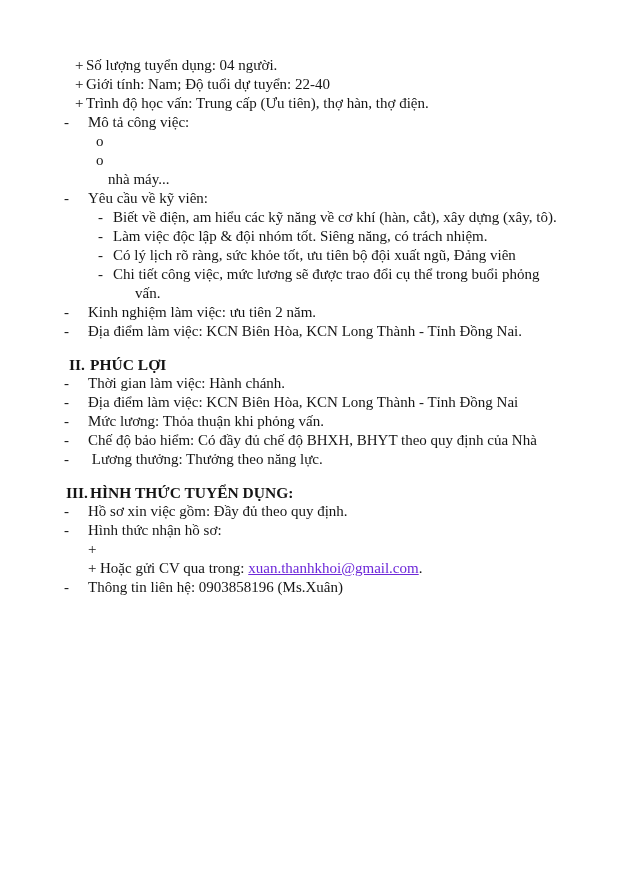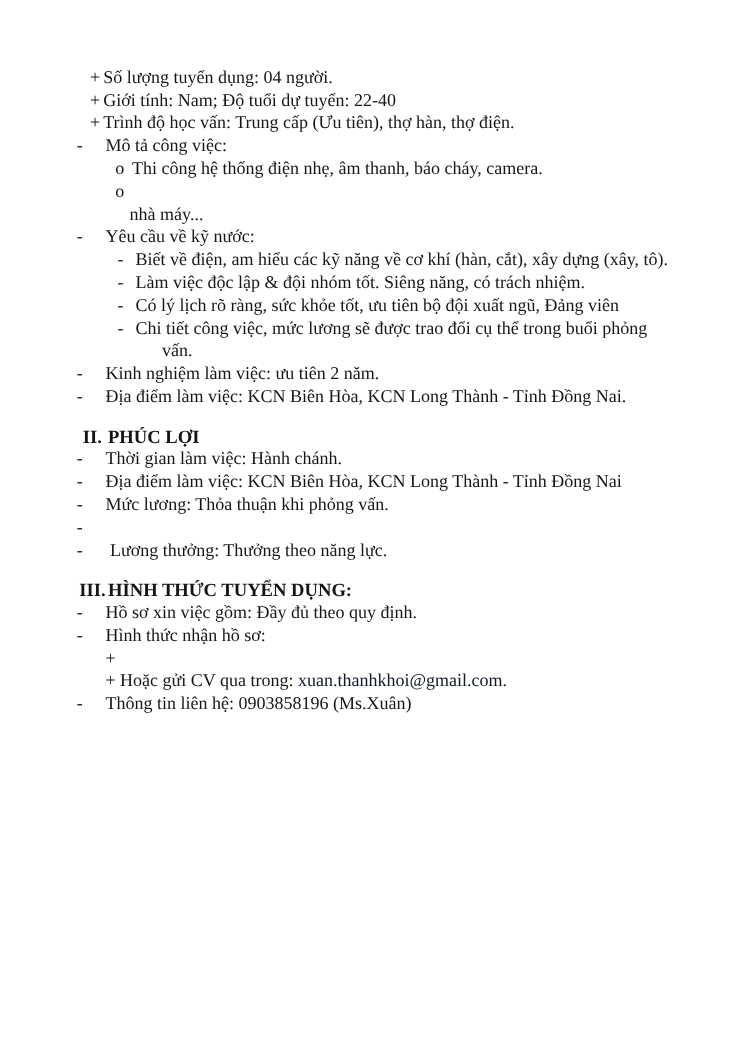--- a/index.html
+++ b/index.html
@@ -36,21 +36,22 @@
   .plus2 .m     { width: 12px; }
 
   .heading {
     margin-top: 14px;
     font-weight: bold;
     font-size: 15.5px;
   }
   .heading .num { flex: 0 0 auto; width: 26px; white-space: pre; text-align: center; }
 
   .link {
-    color: #0f172a;
+    color: #6d28d9;
+    text-decoration: underline;
     cursor: pointer;
     text-align: center;
   }
 </style>
 </head>
 <body>
 
 <div class="page">
     <div class="line plus1">
       <span class="m">+</span>
@@ -63,31 +64,30 @@
     <div class="line plus1">
       <span class="m">+</span>
       <span class="txt">Trình độ học vấn: Trung cấp (Ưu tiên), thợ hàn, thợ điện.</span>
     </div>
     <div class="line dash1">
       <span class="m">-</span>
       <span class="txt">Mô tả công việc:</span>
     </div>
     <div class="line circle">
       <span class="m">o</span>
-      <span class="txt">Thi công hệ thống điện nhẹ, âm thanh, báo cháy, camera.</span>
     </div>
     <div class="line circle">
       <span class="m">o</span>
     </div>
     <div class="line cont-circle">
       <span class="txt">nhà máy...</span>
     </div>
     <div class="line dash1">
       <span class="m">-</span>
-      <span class="txt">Yêu cầu về kỹ nước:</span>
+      <span class="txt">Yêu cầu về kỹ viên:</span>
     </div>
     <div class="line dash2">
       <span class="m">-</span>
       <span class="txt">Biết về điện, am hiểu các kỹ năng về cơ khí (hàn, cắt), xây dựng (xây, tô).</span>
     </div>
     <div class="line dash2">
       <span class="m">-</span>
       <span class="txt">Làm việc độc lập &amp; đội nhóm tốt. Siêng năng, có trách nhiệm.</span>
     </div>
     <div class="line dash2">
@@ -120,20 +120,21 @@
     <div class="line dash1">
       <span class="m">-</span>
       <span class="txt">Địa điểm làm việc: KCN Biên Hòa, KCN Long Thành - Tỉnh Đồng Nai</span>
     </div>
     <div class="line dash1">
       <span class="m">-</span>
       <span class="txt">Mức lương: Thỏa thuận khi phỏng vấn.</span>
     </div>
     <div class="line dash1">
       <span class="m">-</span>
+      <span class="txt">Chế độ bảo hiểm: Có đầy đủ chế độ BHXH, BHYT theo quy định của Nhà</span>
     </div>
     <div class="line dash1">
       <span class="m">-</span>
       <span class="txt"> Lương thưởng: Thưởng theo năng lực.</span>
     </div>
     <div class="line heading">
       <span class="num">III.</span>
       <span class="txt">HÌNH THỨC TUYỂN DỤNG:</span>
     </div>
     <div class="line dash1">

